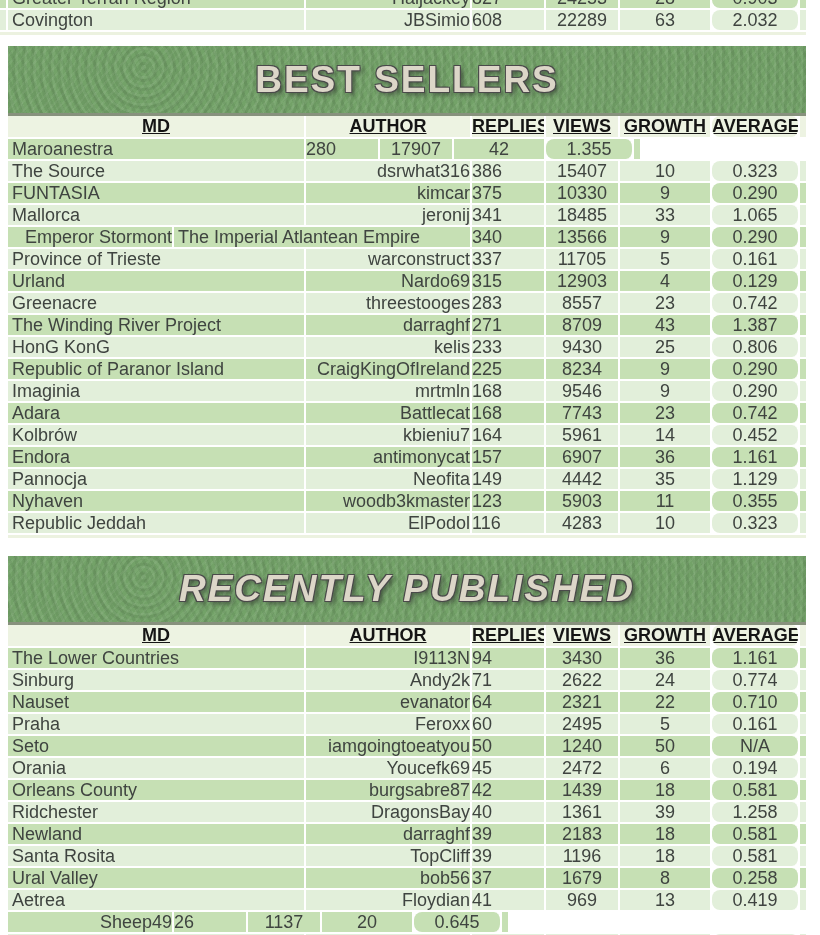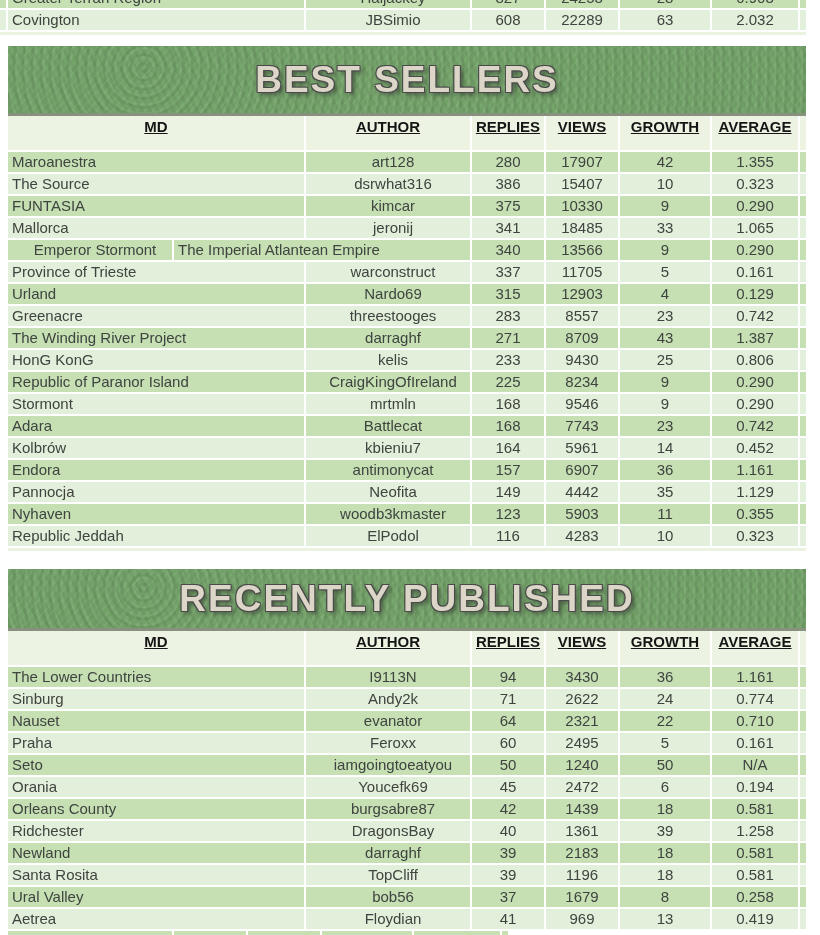--- a/index.html
+++ b/index.html
@@ -17,52 +17,52 @@
   .banner {
     display: flex; align-items: center; justify-content: center;
     background-color: #73a268;
     background-image:
       repeating-radial-gradient(circle at 17% 32%, rgba(255,255,255,0.05) 0 2px, rgba(0,0,0,0.06) 3px 5px, transparent 6px 9px),
       repeating-linear-gradient(63deg, rgba(0,0,0,0.05) 0 3px, transparent 3px 7px),
       repeating-linear-gradient(-48deg, rgba(255,255,255,0.05) 0 2px, transparent 2px 6px);
     border-bottom: 3px solid #87917d;
   }
   .banner-tall  { height: 70px; }
-  .banner-short { height: 62px; }
+  .banner-short { height: 69px; font-style: italic; }
   .banner-title {
     font-size: 37px; font-weight: bold; letter-spacing: 2px;
     color: #dcd6c8;
     text-shadow:
       -1px -1px 0 #4a4a4a, 1px -1px 0 #4a4a4a,
       -1px 1px 0 #4a4a4a, 1px 1px 0 #4a4a4a,
       3px 3px 4px rgba(40,40,40,0.55);
   }
 
   .row {
     display: flex; height: 20px; line-height: 20px;
-    margin-bottom: 2px; font-size: 15px; color: #3f4440;
+    margin-bottom: 2px; font-size: 18px; color: #3f4440;
   }
   .cell {
     border-right: 2px solid #ffffff;
     overflow: hidden; white-space: nowrap;
   }
   .cell:last-child { border-right: none; }
   .row.dark  .cell { background: #c6e0b4; }
   .row.light .cell { background: #e2efda; }
 
   .col-md      { width: 298px; padding-left: 4px; text-align: left; }
-  .col-author  { width: 166px; padding-left: 10px; text-align: center; }
-  .col-replies { width: 74px;  text-align: center; }
+  .col-author  { width: 166px; padding-left: 10px; text-align: right; }
+  .col-replies { width: 74px;  }
   .col-views   { width: 74px;  text-align: center; }
   .col-growth  { width: 92px;  text-align: center; }
-  .col-average { width: 88px;  text-align: center; }
+  .col-average { width: 88px;  text-align: center; border-radius: 8px; }
   .col-sliver  { width: 8px; }
   .cell.col-sliver:last-child { width: 6px; }
 
-  .header-row { height: 34px; line-height: 21px; }
+  .header-row { height: 21px; line-height: 21px; }
   .header-row .cell { background: #edf3e2; font-weight: bold; color: #151515; text-align: center; padding-left: 0; }
   .header-row .cell span { text-decoration: underline; }
 
   .edge-sliver { height: 3px; background: #ecf2e0; }
 </style>
 </head>
 <body>
 
 <div class="top-strip">
   <div class="tbl top">
@@ -99,21 +99,20 @@
       <div class="cell col-md"><span>MD</span></div>
       <div class="cell col-author"><span>AUTHOR</span></div>
       <div class="cell col-replies"><span>REPLIES</span></div>
       <div class="cell col-views"><span>VIEWS</span></div>
       <div class="cell col-growth"><span>GROWTH</span></div>
       <div class="cell col-average"><span>AVERAGE</span></div>
       <div class="cell col-sliver"></div>
     </div>
   <div class="row dark">
         <div class="cell col-md">Maroanestra</div>
-        <div class="cell col-author">art128</div>
         <div class="cell col-replies">280</div>
         <div class="cell col-views">17907</div>
         <div class="cell col-growth">42</div>
         <div class="cell col-average">1.355</div>
         <div class="cell col-sliver"></div>
       </div>
       <div class="row light">
         <div class="cell col-md">The Source</div>
         <div class="cell col-author">dsrwhat316</div>
         <div class="cell col-replies">386</div>
@@ -197,21 +196,21 @@
       <div class="row dark">
         <div class="cell col-md">Republic of Paranor Island</div>
         <div class="cell col-author">CraigKingOfIreland</div>
         <div class="cell col-replies">225</div>
         <div class="cell col-views">8234</div>
         <div class="cell col-growth">9</div>
         <div class="cell col-average">0.290</div>
         <div class="cell col-sliver"></div>
       </div>
       <div class="row light">
-        <div class="cell col-md">Stormont</div>
+        <div class="cell col-md">Imaginia</div>
         <div class="cell col-author">mrtmln</div>
         <div class="cell col-replies">168</div>
         <div class="cell col-views">9546</div>
         <div class="cell col-growth">9</div>
         <div class="cell col-average">0.290</div>
         <div class="cell col-sliver"></div>
       </div>
       <div class="row dark">
         <div class="cell col-md">Adara</div>
         <div class="cell col-author">Battlecat</div>

